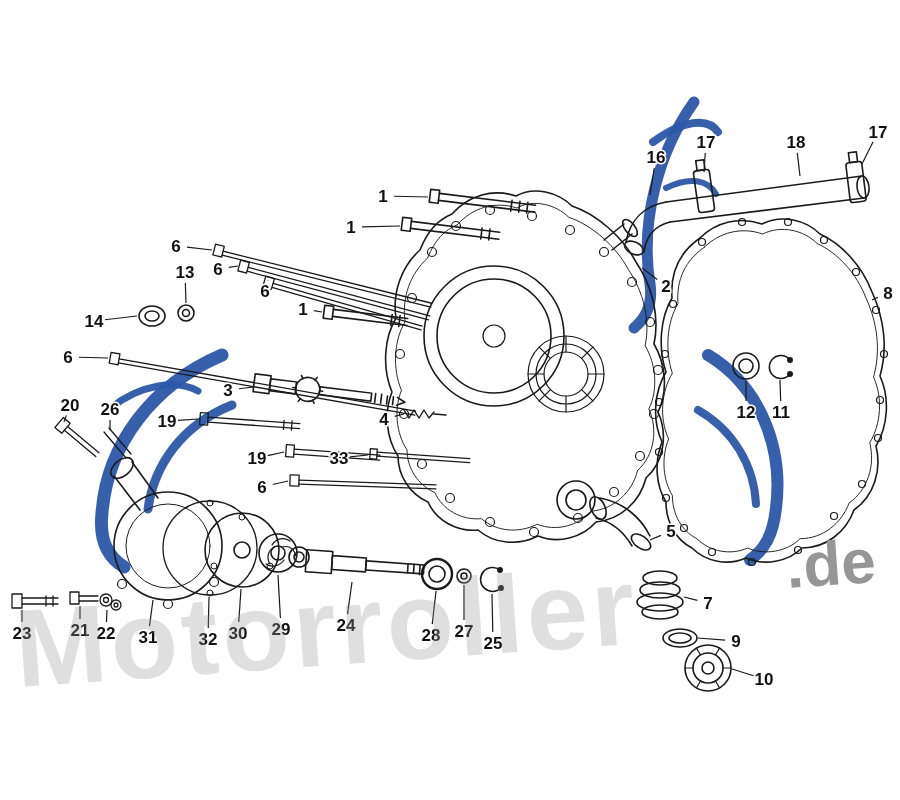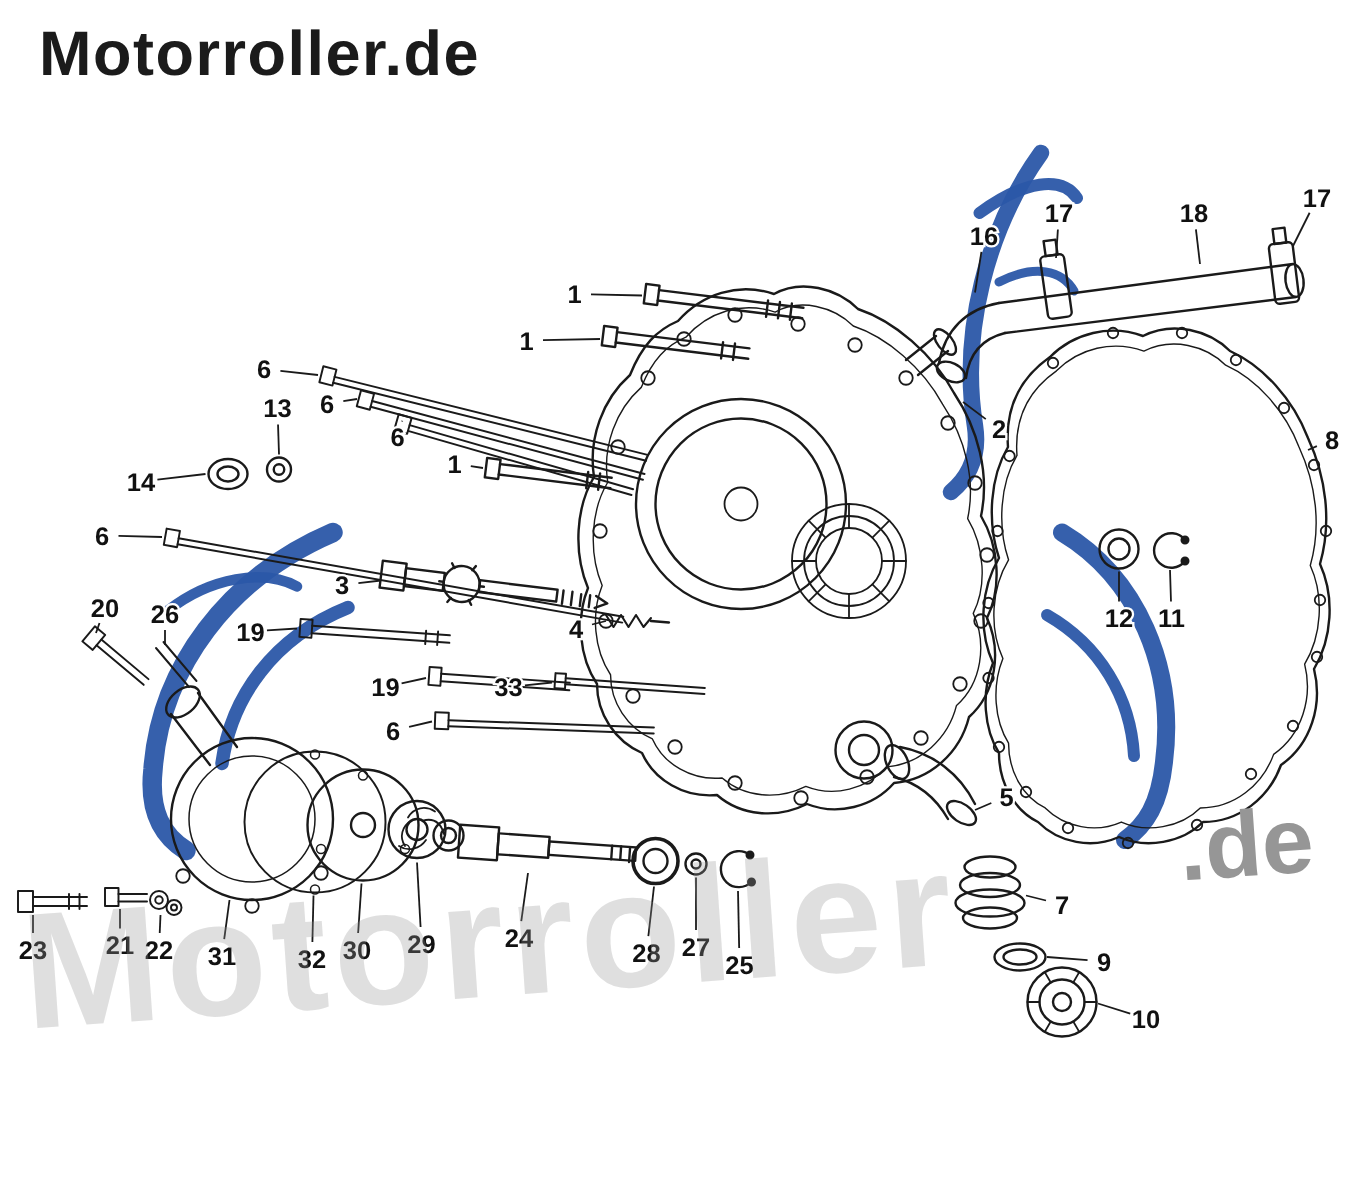--- a/index.html
+++ b/index.html
@@ -430,14 +430,13 @@
         <text x="148" y="643" class="callout">31</text>
         <line x1="208.26183055740918" y1="628.0031165888145" x2="209" y2="597" class="leader"></line>
         <text x="208" y="645" class="callout">32</text>
         <line x1="349.94160973209205" y1="456.86810933805947" x2="368" y2="455" class="leader"></line>
         <text x="339" y="464" class="callout">33</text>
       </g>
   </svg>
 
   <div class="watermark">Motorroller</div>
   <div class="watermark-de">.de</div>
-  <div class="brand-header">Motorroller.de</div>
 </div>
 
 </body></html>

